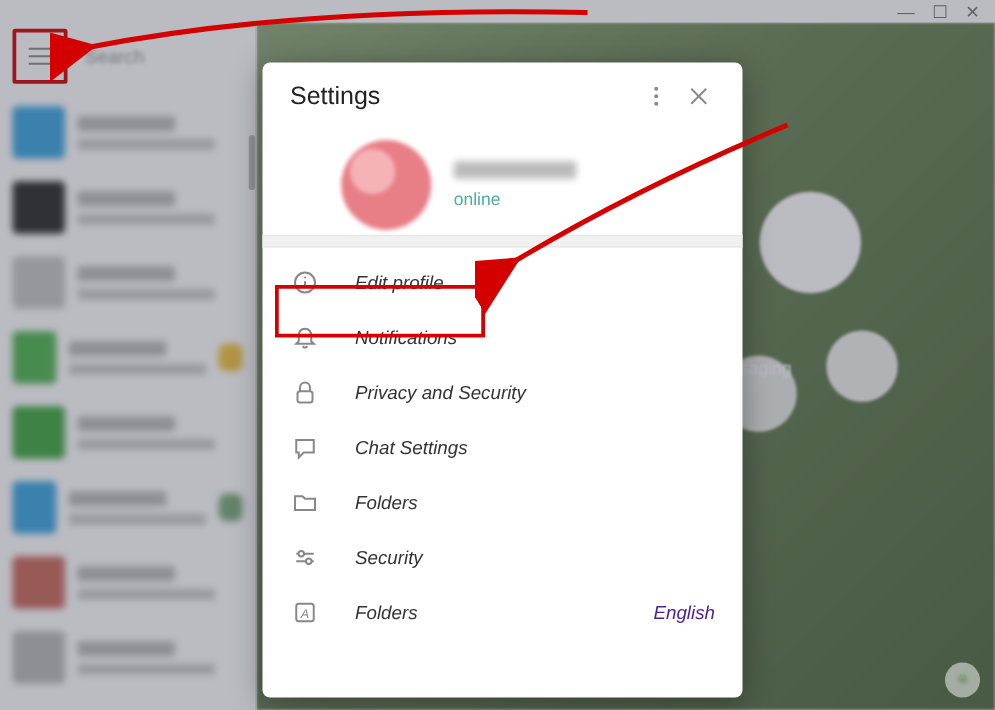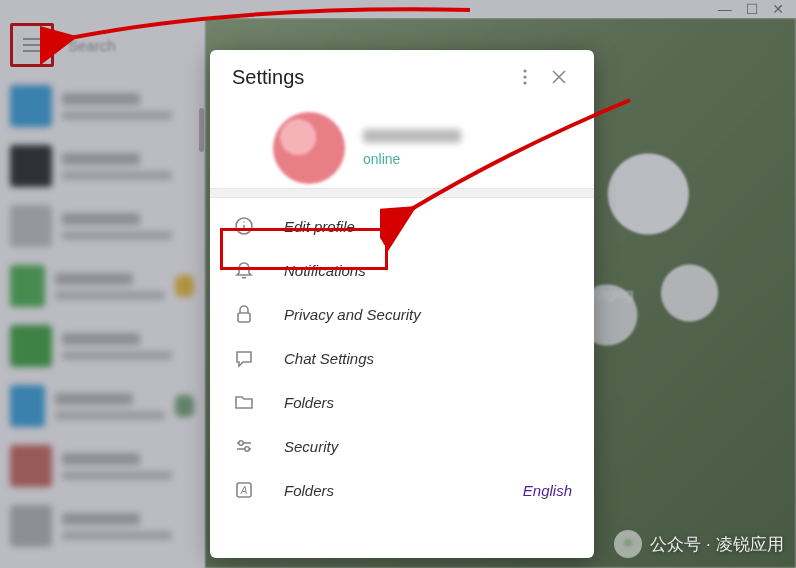--- a/index.html
+++ b/index.html
@@ -275,14 +275,13 @@
   <defs>
     <marker id="ah2" markerWidth="12" markerHeight="12" refX="2" refY="6" orient="auto">
       <path d="M12 0 L0 6 L12 12 Z" fill="#d40000" stroke="none"></path>
     </marker>
   </defs>
   <path d="M250 10 Q 130 60 30 120" stroke="#d40000" stroke-width="4" fill="none" marker-end="url(#ah2)"></path>
 </svg>
 
 <div class="wm">
   <div class="wmlogo">❝</div>
-  <span>公众号 · 凌锐应用</span>
 </div>
 
 </body></html>

